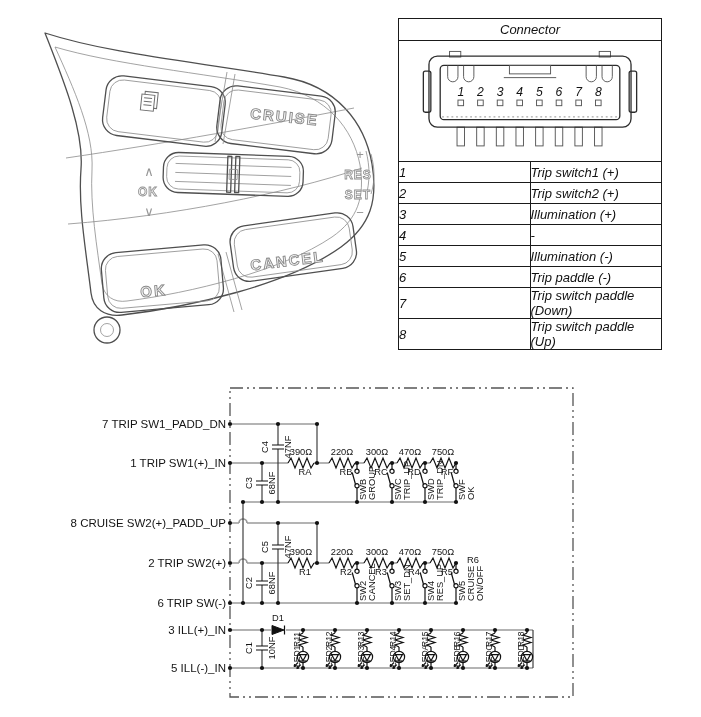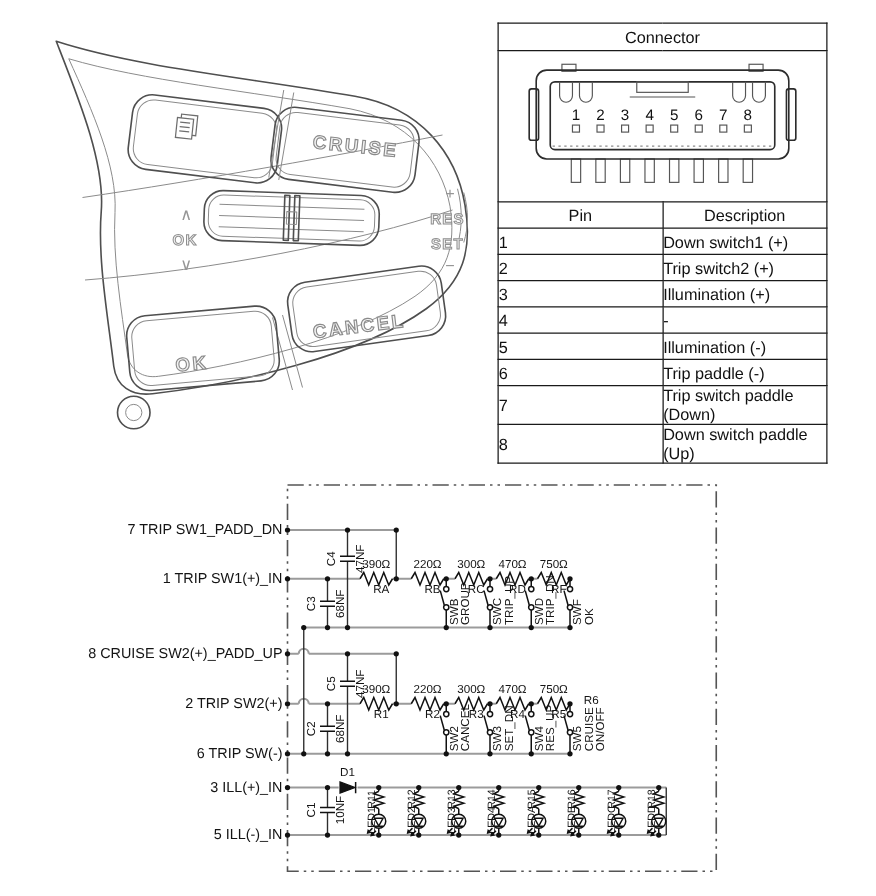--- a/index.html
+++ b/index.html
@@ -6,21 +6,21 @@
   .canvas{position:relative;width:701px;height:717px;background:#ffffff;overflow:hidden;
           font-family:"Liberation Sans",sans-serif;color:#111;}
   svg{display:block;}
 
   
   .conn-panel{position:absolute;left:398px;top:18px;width:264px;}
   .conn-panel table{border-collapse:collapse;width:264px;table-layout:fixed;
                     font-family:"Liberation Sans",sans-serif;font-size:13px;color:#111;}
   .conn-panel th,.conn-panel td{border:1px solid #1a1a1a;
                                 font-weight:normal;padding:0;height:20px;
-                                border-bottom-color:#1a1a1a;}
+                                border-bottom-color:#1a1a1a;font-style:italic;}
   .conn-panel .ttl{height:21px;font-size:13px;}
   .conn-panel .img-cell{height:120px;vertical-align:middle;}
   .conn-panel .col-pin{width:60px;}
   .img-wrap{display:flex;justify-content:center;align-items:center;height:120px;}
 
   
   .cn{stroke:#2c2c2c;fill:none;stroke-width:1.4;}
   .cn-thin{stroke:#555;fill:none;stroke-width:1;}
   .cn-num{font-family:"Liberation Sans",sans-serif;font-size:13px;fill:#111;text-anchor:middle;}
 
@@ -173,26 +173,22 @@
                 <rect x="127" y="61" width="6" height="6"></rect>
                     <rect x="148" y="61" width="6" height="6"></rect>
                 <rect x="169" y="61" width="6" height="6"></rect>
                     <rect x="190" y="61" width="6" height="6"></rect>
               </g>
             </svg>
           </div>
         </td>
       </tr>
       <tr>
-        <th class="col-pin">Pin</th>
-        <th>Description</th>
-      </tr>
-      <tr>
         <td>1</td>
-        <td>Down switch1 (+)</td>
+        <td>Trip switch1 (+)</td>
       </tr>
       <tr>
         <td>2</td>
         <td>Trip switch2 (+)</td>
       </tr>
       <tr>
         <td>3</td>
         <td>Illumination (+)</td>
       </tr>
       <tr>
@@ -206,21 +202,21 @@
       <tr>
         <td>6</td>
         <td>Trip paddle (-)</td>
       </tr>
       <tr>
         <td>7</td>
         <td>Trip switch paddle (Down)</td>
       </tr>
       <tr>
         <td>8</td>
-        <td>Down switch paddle (Up)</td>
+        <td>Trip switch paddle (Up)</td>
       </tr>
     </tbody>
       </table>
   </div>
 
   <svg class="schem" width="701" height="342" viewBox="0 375 701 342">
     <defs>
       <path id="rz" class="sym" d="m0 0 3-5 4 10 4-10 4 10 4-10 4 10 3-5"></path>
       <g id="sw" class="sym">
         <line x1="0" y1="0" x2="0" y2="6"></line>

